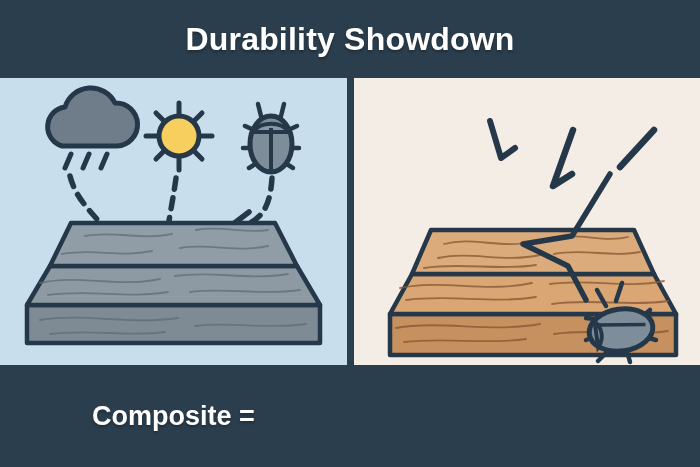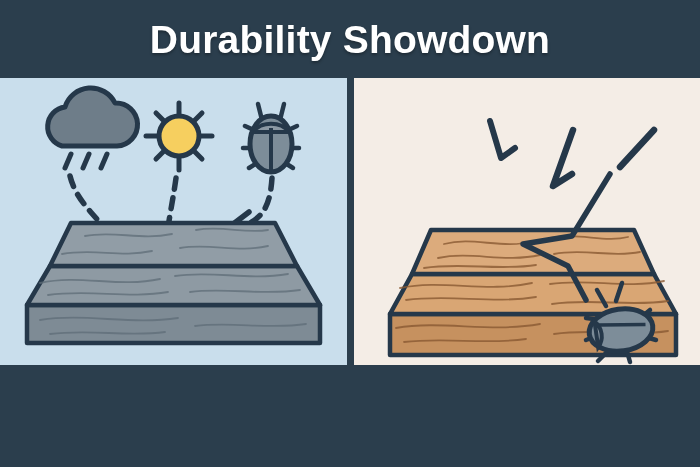--- a/index.html
+++ b/index.html
@@ -23,21 +23,21 @@
     left: 0;
     top: 0;
     width: 700px;
     height: 78px;
     display: flex;
     align-items: center;
     justify-content: center;
   }
   .title-text {
     color: #ffffff;
-    font-size: 39px;
+    font-size: 32px;
     font-weight: bold;
     letter-spacing: 0.2px;
     text-shadow: 0 2px 3px rgba(0,0,0,0.30);
     line-height: 1;
     white-space: nowrap;
   }
 
   
   .panel {
     position: absolute;
@@ -231,16 +231,17 @@
           <line x1="302" y1="262" x2="288" y2="258"></line>
         </g>
         <ellipse cx="267" cy="252" rx="32" ry="21" fill="#7d8d99" stroke="#25384a" stroke-width="5" transform="rotate(-8 267 252)"></ellipse>
         <path d="M242 240 a17 18 0 0 1 0 26 Z" fill="#8b98a3" stroke="#25384a" stroke-width="4" transform="rotate(-8 267 252)"></path>
         <line x1="246" y1="244" x2="292" y2="250" stroke="#25384a" stroke-width="3.5" transform="rotate(-8 267 252)"></line>
       </g>
     </svg>
   </div>
 
   <div class="caption caption-left">
+    <div class="caption-line">Composite =</div>
   </div>
 
 
 </div>
 
 </body></html>

